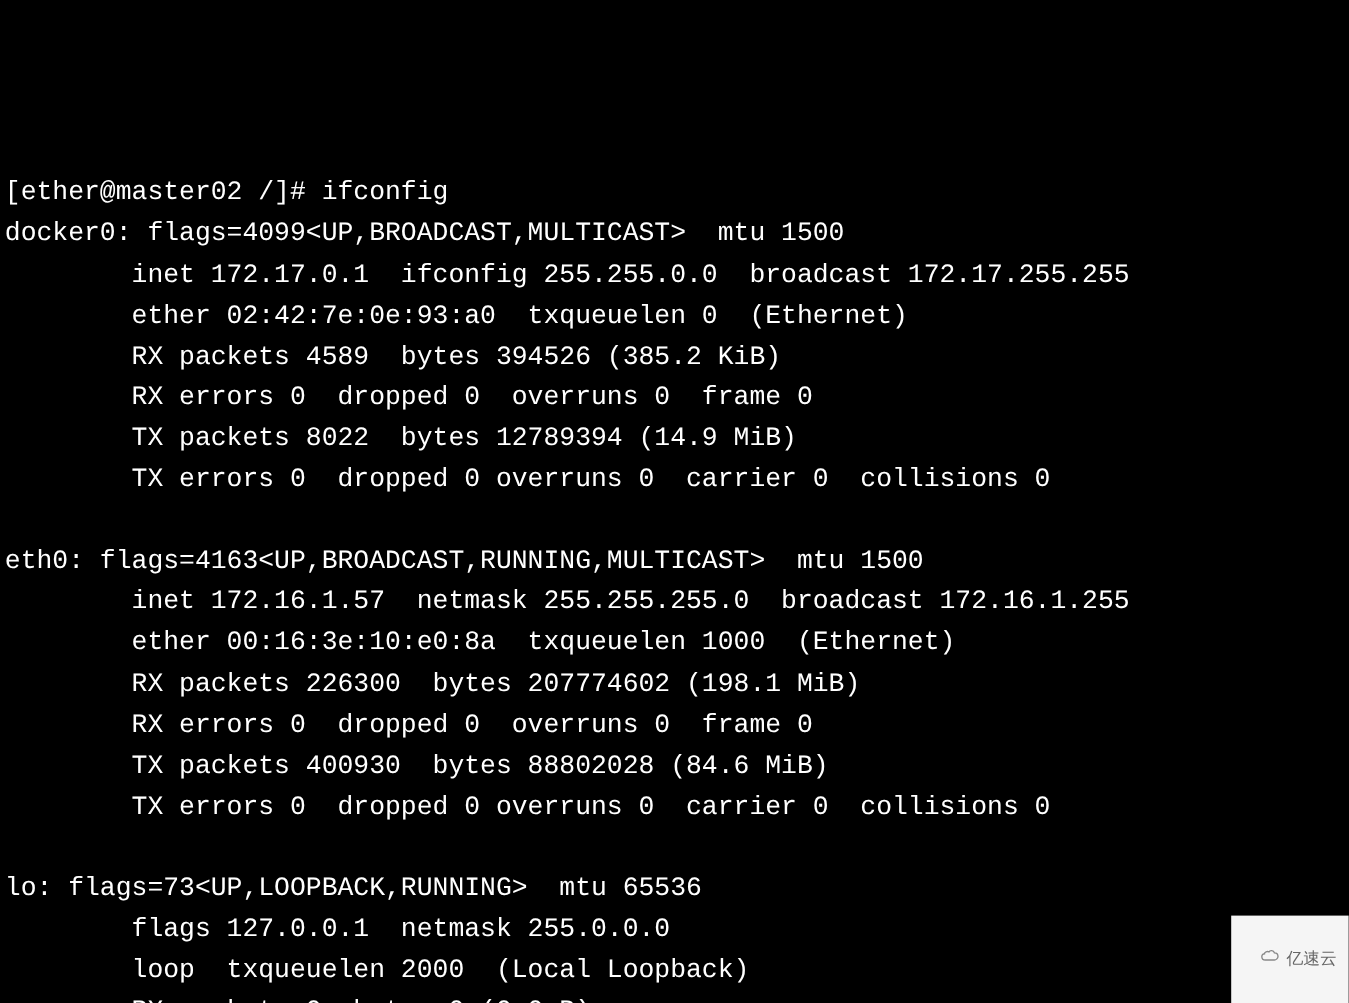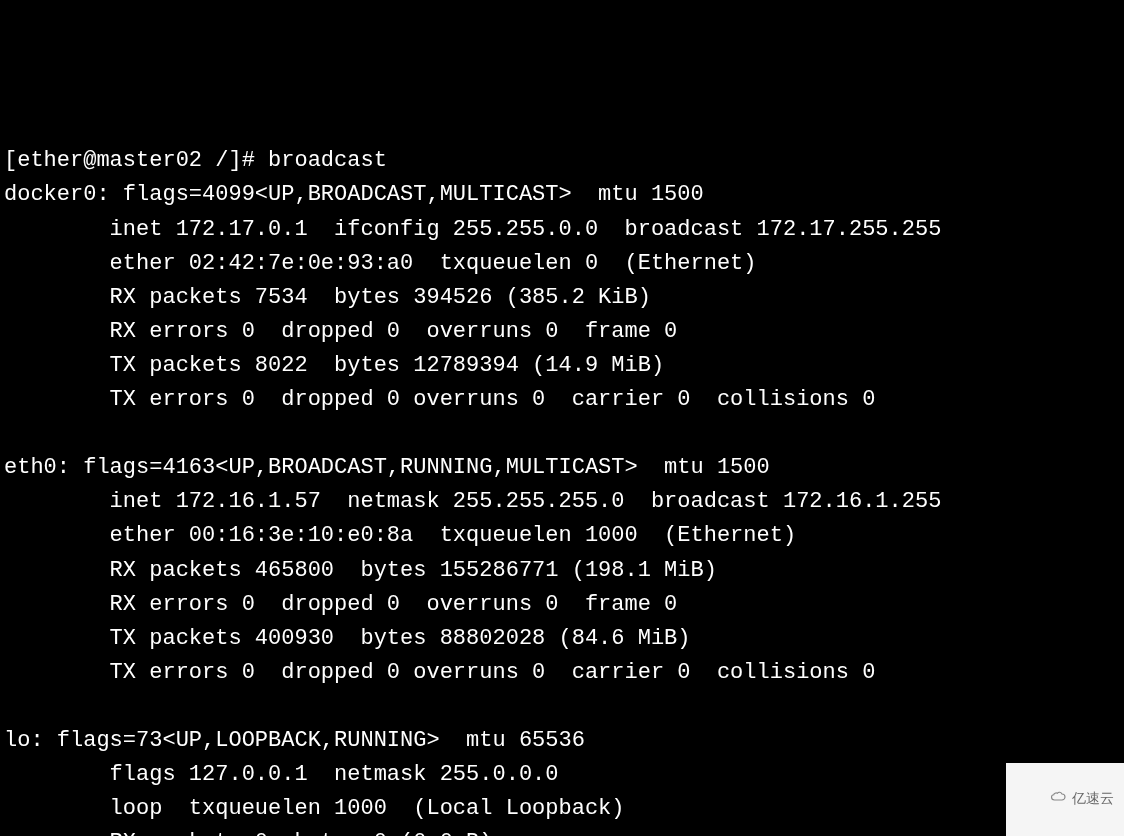--- a/index.html
+++ b/index.html
@@ -22,57 +22,57 @@
     }
     .terminal-output {
       white-space: pre;
     }
     .watermark {
       position: absolute;
       bottom: 0;
       right: 0;
       background-color: #f5f5f5;
       color: #666666;
-      font-family: Liberation Mono, monospace;
+      font-family: Liberation Serif, serif;
       font-size: 14px;
       padding: 4px 10px;
       display: flex;
       align-items: center;
       gap: 4px;
     }
     .watermark svg {
       width: 18px;
       height: 12px;
     }
   </style>
 </head>
 <body>
 
 
 
-<div class="terminal-output"><span>[ether@master02 /]# </span><span>broadcast</span>
+<div class="terminal-output"><span>[ether@master02 /]# </span><span>ifconfig</span>
 <span>docker0: flags=4099&lt;UP,BROADCAST,MULTICAST&gt;  mtu 1500</span>
 <span>        inet 172.17.0.1  ifconfig 255.255.0.0  broadcast 172.17.255.255</span>
 <span>        ether 02:42:7e:0e:93:a0  txqueuelen 0  (Ethernet)</span>
-<span>        RX packets 7534  bytes 394526 (385.2 KiB)</span>
+<span>        RX packets 4589  bytes 394526 (385.2 KiB)</span>
 <span>        RX errors 0  dropped 0  overruns 0  frame 0</span>
 <span>        TX packets 8022  bytes 12789394 (14.9 MiB)</span>
 <span>        TX errors 0  dropped 0 overruns 0  carrier 0  collisions 0</span>
 
 <span>eth0: flags=4163&lt;UP,BROADCAST,RUNNING,MULTICAST&gt;  mtu 1500</span>
 <span>        inet 172.16.1.57  netmask 255.255.255.0  broadcast 172.16.1.255</span>
 <span>        ether 00:16:3e:10:e0:8a  txqueuelen 1000  (Ethernet)</span>
-<span>        RX packets 465800  bytes 155286771 (198.1 MiB)</span>
+<span>        RX packets 226300  bytes 207774602 (198.1 MiB)</span>
 <span>        RX errors 0  dropped 0  overruns 0  frame 0</span>
 <span>        TX packets 400930  bytes 88802028 (84.6 MiB)</span>
 <span>        TX errors 0  dropped 0 overruns 0  carrier 0  collisions 0</span>
 
 <span>lo: flags=73&lt;UP,LOOPBACK,RUNNING&gt;  mtu 65536</span>
 <span>        flags 127.0.0.1  netmask 255.0.0.0</span>
-<span>        loop  txqueuelen 1000  (Local Loopback)</span>
+<span>        loop  txqueuelen 2000  (Local Loopback)</span>
 <span>        RX packets 0  bytes 0 (0.0 B)</span>
 
 
 </div>
 
 <div class="watermark">
   <span>
     <svg viewBox="0 0 24 16" fill="none" stroke="#888" stroke-width="1.5">
       <path d="M6 12 C3 12 2 10 2 8 C2 6 4 5 5 5 C5 3 8 2 10 3 C11 1 15 1 16 4 C19 4 20 6 20 8 C20 10 18 12 16 12 Z"></path>
     </svg>

